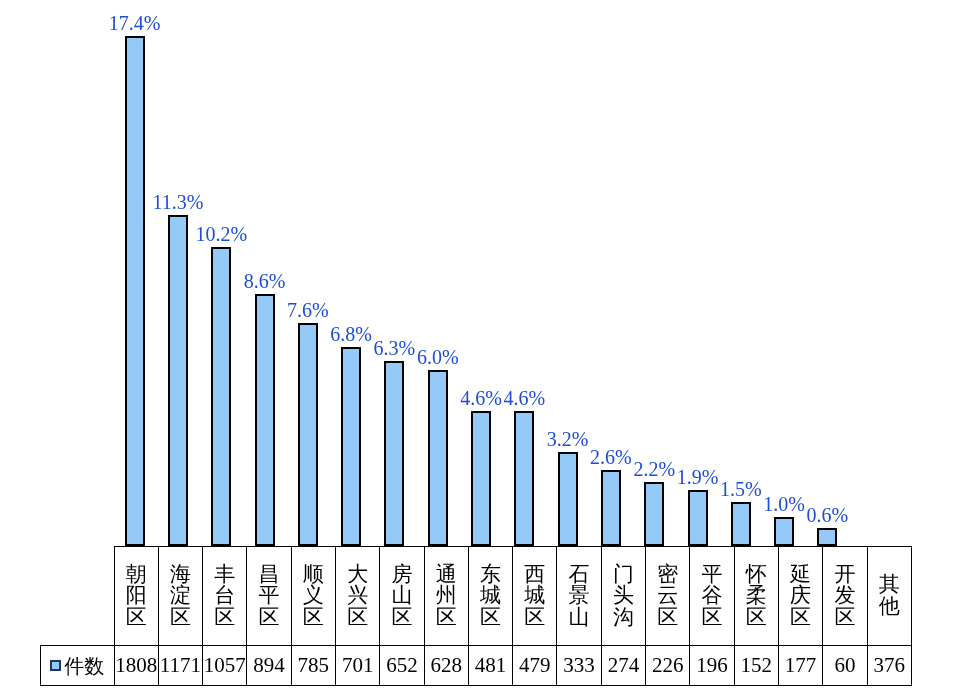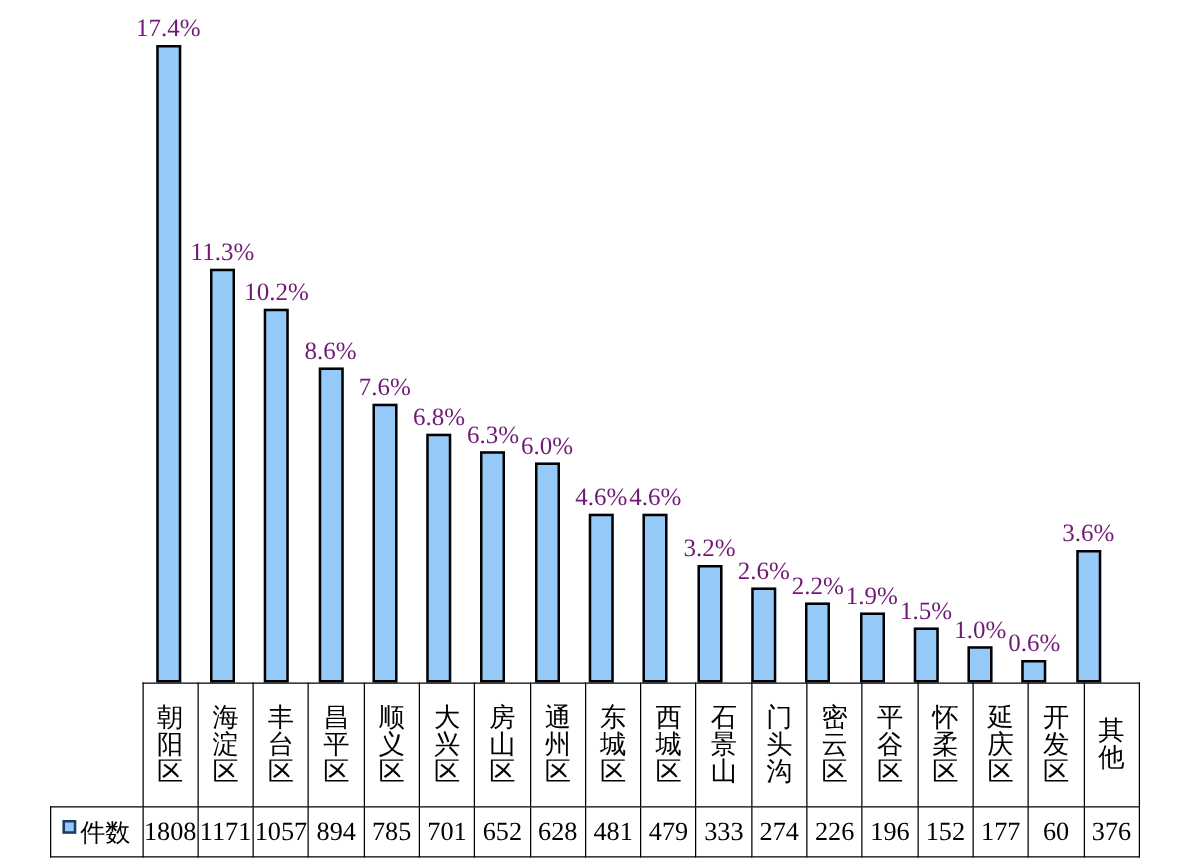--- a/index.html
+++ b/index.html
@@ -44,21 +44,21 @@
     box-sizing: border-box;
   }
   .bar-label {
     position: absolute;
     left: 50%;
     transform: translateX(-50%);
     white-space: nowrap;
     font-family: "Liberation Serif", "DejaVu Serif", serif;
     font-size: 20px;
     line-height: 1;
-    color: #701a75;
+    color: #1d4ed8;
   }
 
   
   #table-wrap {
     position: absolute;
     left: 40px;
     top: 546px;
     width: 853px;
   }
   table.data-table {
@@ -97,20 +97,21 @@
     height: 39px;
     font-size: 21px;
     white-space: nowrap;
   }
   td.val-cell {
     height: 39px;
     font-size: 21px;
   }
   .legend-inner {
     display: flex;
+    align-items: center;
     justify-content: center;
     gap: 3px;
     line-height: 1;
   }
   .legend-swatch {
     display: inline-block;
     width: 11px;
     height: 11px;
     background: #95c9f8;
     border: 2px solid #1f3864;
@@ -188,24 +189,20 @@
         <div class="bar" title="怀柔区 1.5% (152)" style="height: 43.9655px; background: rgb(149, 201, 248); border-color: rgb(0, 0, 0);"></div>
         <div class="bar-label" style="bottom: 46.9655px;">1.5%</div>
       </div>
       <div class="bar-slot" style="left: 762.5px;">
         <div class="bar" title="延庆区 1.0% (104)" style="height: 29.3103px; background: rgb(149, 201, 248); border-color: rgb(0, 0, 0);"></div>
         <div class="bar-label" style="bottom: 32.3103px;">1.0%</div>
       </div>
       <div class="bar-slot" style="left: 805.8px;">
         <div class="bar" title="开发区 0.6% (60)" style="height: 17.5862px; background: rgb(149, 201, 248); border-color: rgb(0, 0, 0);"></div>
         <div class="bar-label" style="bottom: 20.5862px;">0.6%</div>
-      </div>
-      <div class="bar-slot" style="left: 849.1px;">
-        <div class="bar" title="其他 3.6% (376)" style="height: 105.517px; background: rgb(149, 201, 248); border-color: rgb(0, 0, 0);"></div>
-        <div class="bar-label" style="bottom: 108.517px;">3.6%</div>
       </div>
     </div>
 
   <div id="table-wrap">
     <table class="data-table">
       <tbody>
           <tr>
         <td class="corner-blank" style="width: 73px;"></td>
       <td class="cat-cell">
               <span class="vtext">

